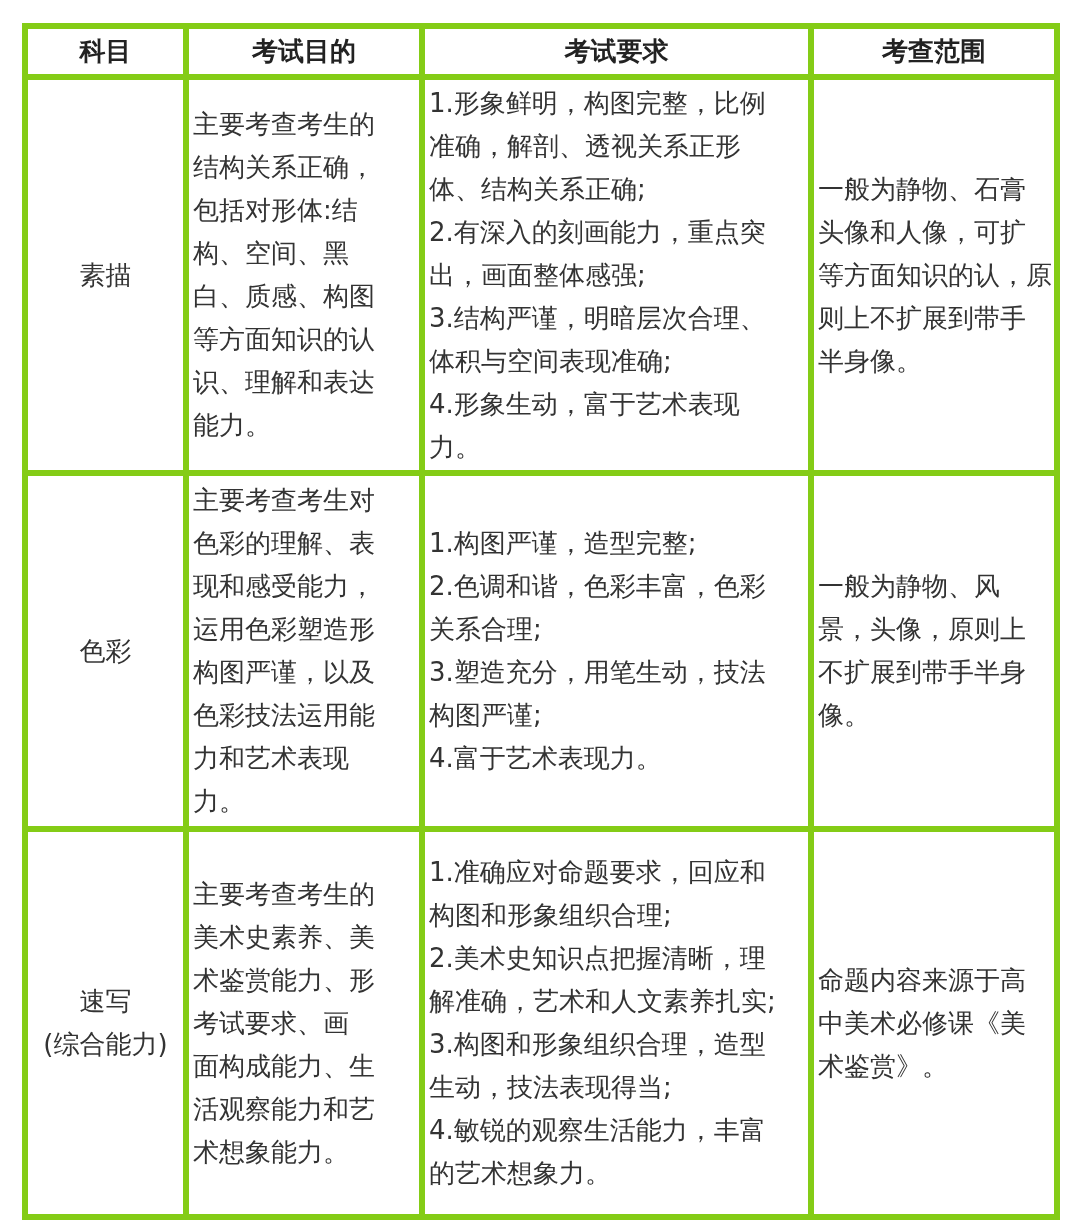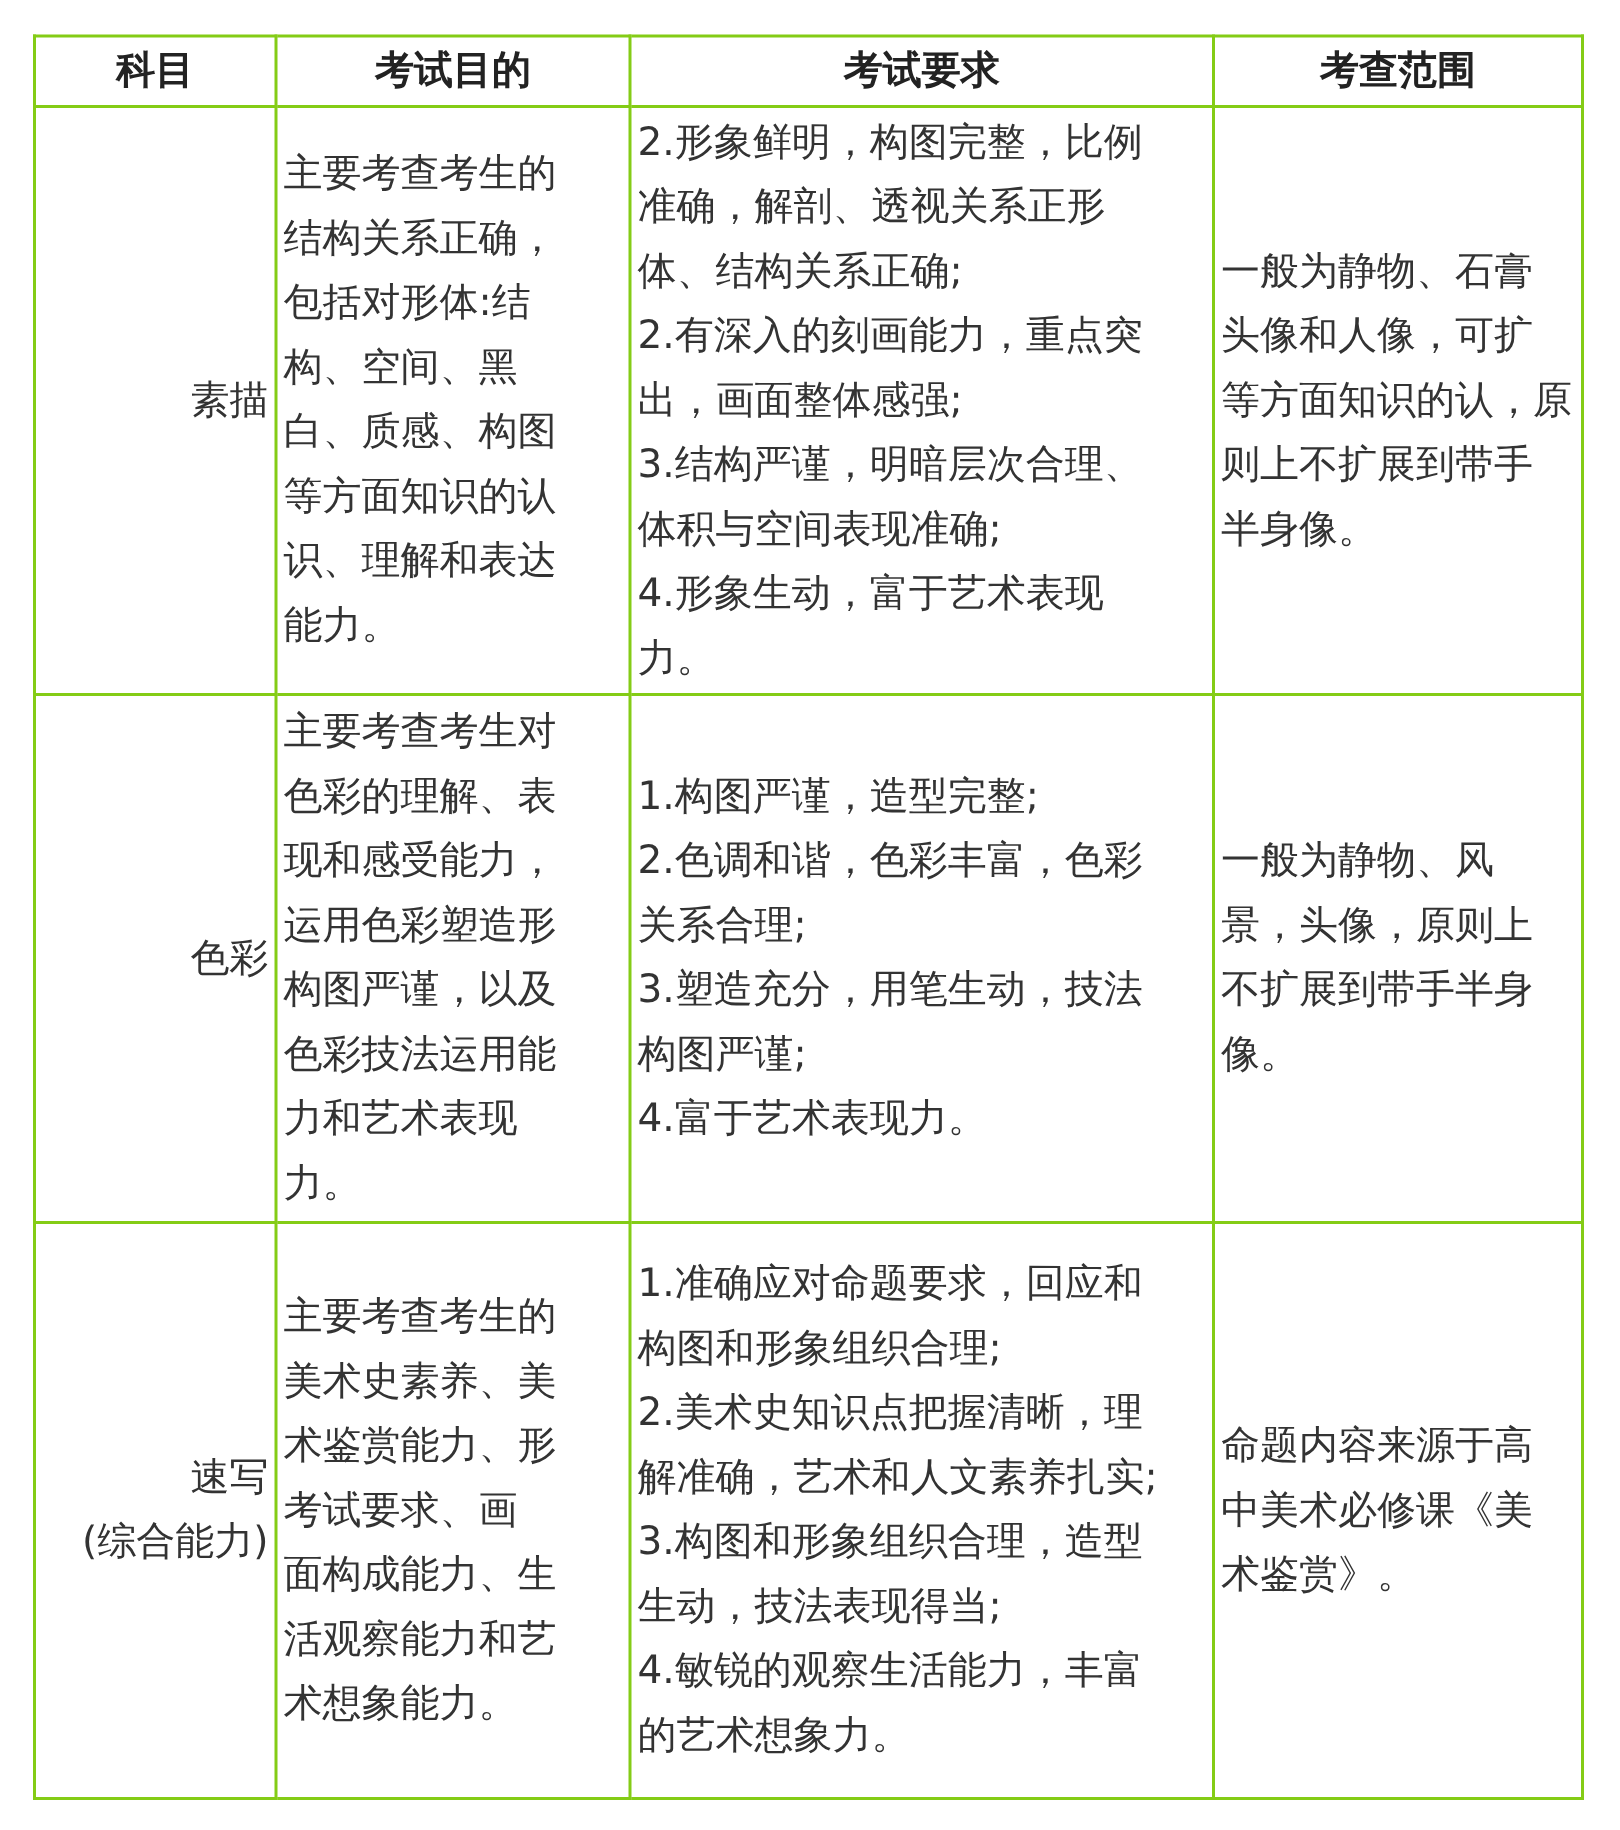--- a/index.html
+++ b/index.html
@@ -17,40 +17,40 @@
     }
     table.exam-table {
       position: absolute;
       left: 22px;
       top: 23px;
       width: 1032px;
       border-collapse: collapse;
       table-layout: fixed;
     }
     table.exam-table td, table.exam-table th {
-      border: 2px solid #84cc16;
+      border: 6px solid #84cc16;
       padding: 0 4px;
       vertical-align: middle;
       font-size: 26px;
       line-height: 43px;
       word-break: break-all;
       overflow-wrap: anywhere;
     }
     table.exam-table th {
       height: 45px;
       font-weight: bold;
       text-align: center;
       color: #222222;
     }
     col.c1 { width: 161px; }
     col.c2 { width: 236px; }
     col.c3 { width: 389px; }
     col.c4 { width: 246px; }
     td.subject {
-      text-align: right;
+      text-align: center;
       line-height: 43px;
     }
     td.purpose, td.requirements, td.scope {
       text-align: left;
     }
     tr.row-sketch td { height: 390px; }
     tr.row-color td { height: 350px; }
     tr.row-quick td { height: 382px; }
     .line { display: block; white-space: nowrap; }
   </style>
@@ -82,21 +82,21 @@
         <span class="line">主要考查考生的</span>
         <span class="line">结构关系正确，</span>
         <span class="line">包括对形体:结</span>
         <span class="line">构、空间、黑</span>
         <span class="line">白、质感、构图</span>
         <span class="line">等方面知识的认</span>
         <span class="line">识、理解和表达</span>
         <span class="line">能力。</span>
       </td>
       <td class="requirements">
-        <span class="line">2.形象鲜明，构图完整，比例</span>
+        <span class="line">1.形象鲜明，构图完整，比例</span>
         <span class="line">准确，解剖、透视关系正形</span>
         <span class="line">体、结构关系正确;</span>
         <span class="line">2.有深入的刻画能力，重点突</span>
         <span class="line">出，画面整体感强;</span>
         <span class="line">3.结构严谨，明暗层次合理、</span>
         <span class="line">体积与空间表现准确;</span>
         <span class="line">4.形象生动，富于艺术表现</span>
         <span class="line">力。</span>
       </td>
       <td class="scope">

